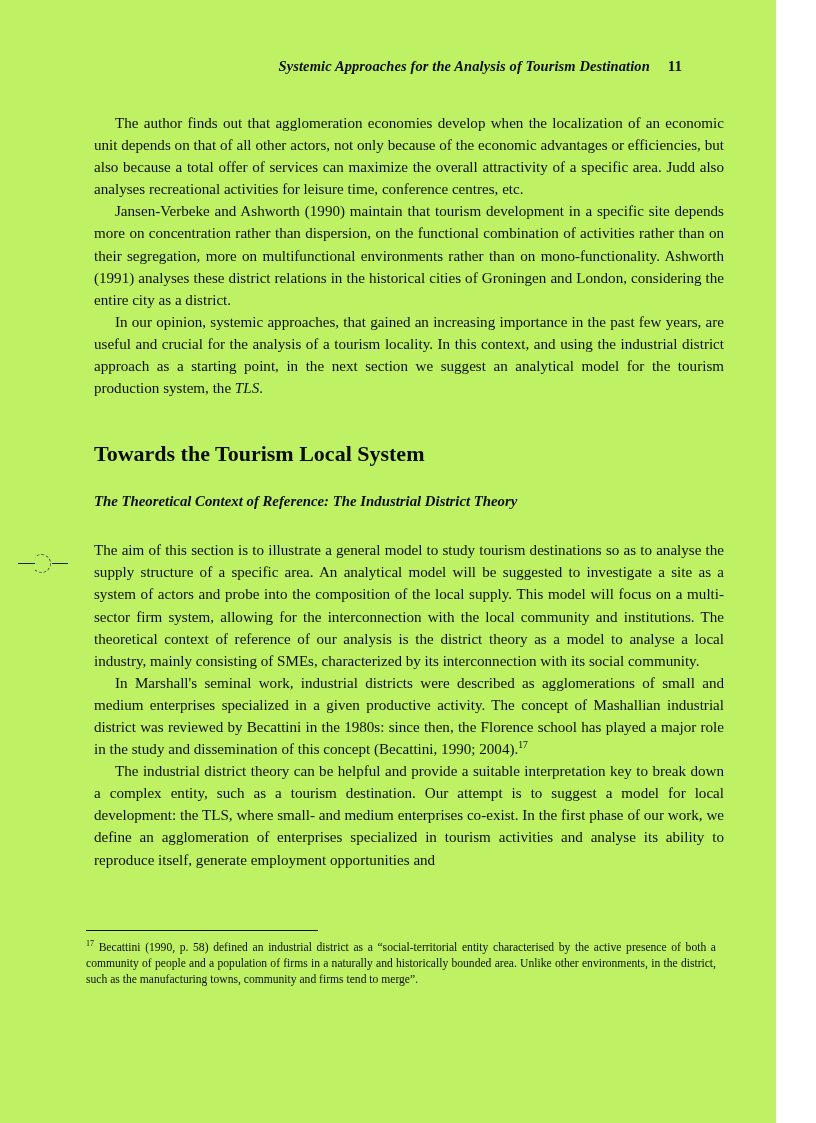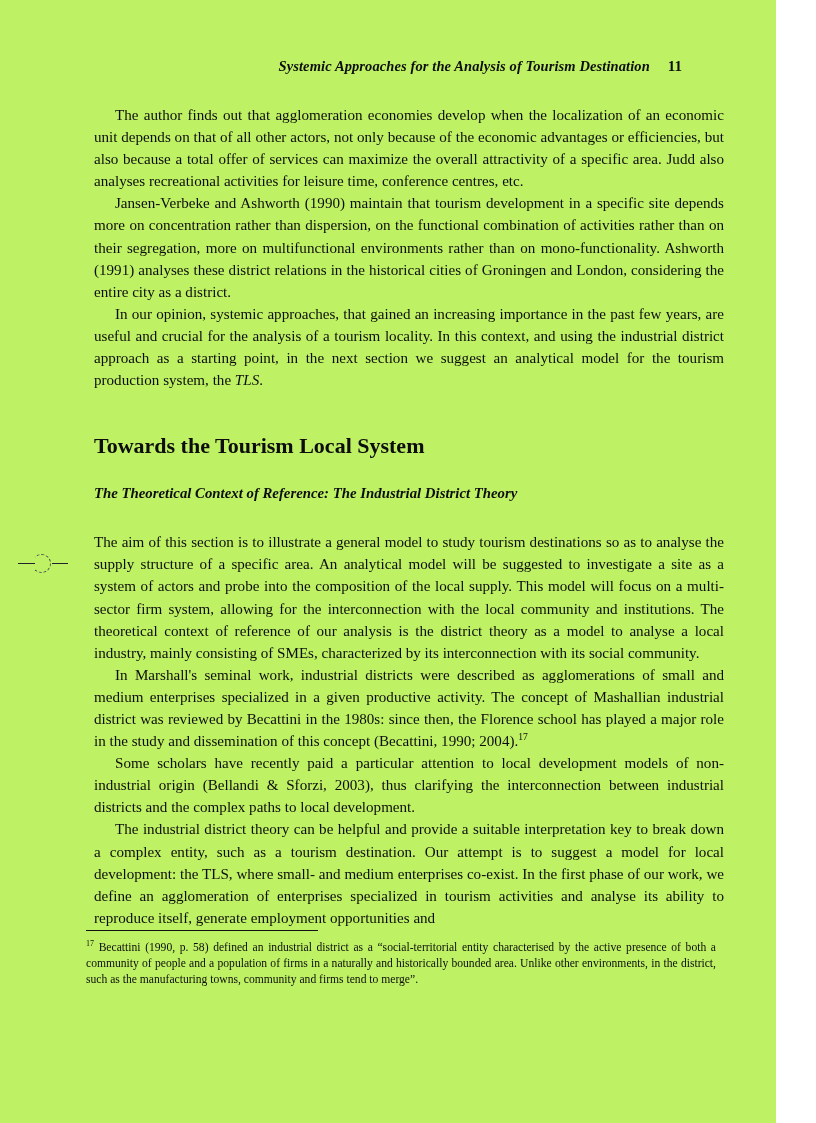--- a/index.html
+++ b/index.html
@@ -40,21 +40,21 @@
     font-weight: 700;
     font-style: normal;
     margin-left: 18px;
     font-size: 15px;
   }
 
   
   .content {
     position: absolute;
     left: 94px;
-    top: 104px;
+    top: 112px;
     width: 630px;
   }
   p.body {
     margin: 0;
     font-size: 15.1px;
     line-height: 22.1px;
     text-align: justify;
     text-justify: inter-word;
     hyphens: manual;
   }
@@ -170,21 +170,20 @@
     <p class="body indent"><span>In our opinion, systemic approaches, that gained an increasing importance in the past few years, are useful and crucial for the analysis of a tourism locality. In this context, and using the industrial district approach as a starting point, in the next section we suggest an analytical model for the tourism production system, the </span><span class="ital">TLS</span><span>.</span></p>
 
     <h2 class="h1-section">Towards the Tourism Local System</h2>
 
     <h3 class="h2-section">The Theoretical Context of Reference: The Industrial District Theory</h3>
 
     <p class="body after-head">The aim of this section is to illustrate a general model to study tourism destinations so as to analyse the supply structure of a specific area. An analytical model will be suggested to investigate a site as a system of actors and probe into the composition of the local supply. This model will focus on a multi-sector firm system, allowing for the interconnection with the local community and institutions. The theoretical context of reference of our analysis is the district theory as a model to analyse a local industry, mainly consisting of SMEs, characterized by its interconnection with its social community.</p>
 
     <p class="body indent"><span>In Marshall's seminal work, industrial districts were described as agglomerations of small and medium enterprises specialized in a given productive activity. The concept of Mashallian industrial district was reviewed by Becattini in the 1980s: since then, the Florence school has played a major role in the study and dissemination of this concept (Becattini, 1990; 2004).</span><sup class="fn">17</sup></p>
 
-    <p class="body indent">Some scholars have recently paid a particular attention to local development models of non-industrial origin (Bellandi &amp; Sforzi, 2003), thus clarifying the interconnection between industrial districts and the complex paths to local development.</p>
 
     <p class="body indent">The industrial district theory can be helpful and provide a suitable interpretation key to break down a complex entity, such as a tourism destination. Our attempt is to suggest a model for local development: the TLS, where small- and medium enterprises co-exist. In the first phase of our work, we define an agglomeration of enterprises specialized in tourism activities and analyse its ability to reproduce itself, generate employment opportunities and</p>
 
   </div>
 
   <div class="footnote-block">
     <div class="footnote-rule"></div>
     <p class="footnote"><sup class="fn">17</sup> <span>Becattini (1990, p. 58) defined an industrial district as a “social-territorial entity characterised by the active presence of both a community of people and a population of firms in a naturally and historically bounded area. Unlike other environments, in the district, such as the manufacturing towns, community and firms tend to merge”.</span></p>
   </div>
 

